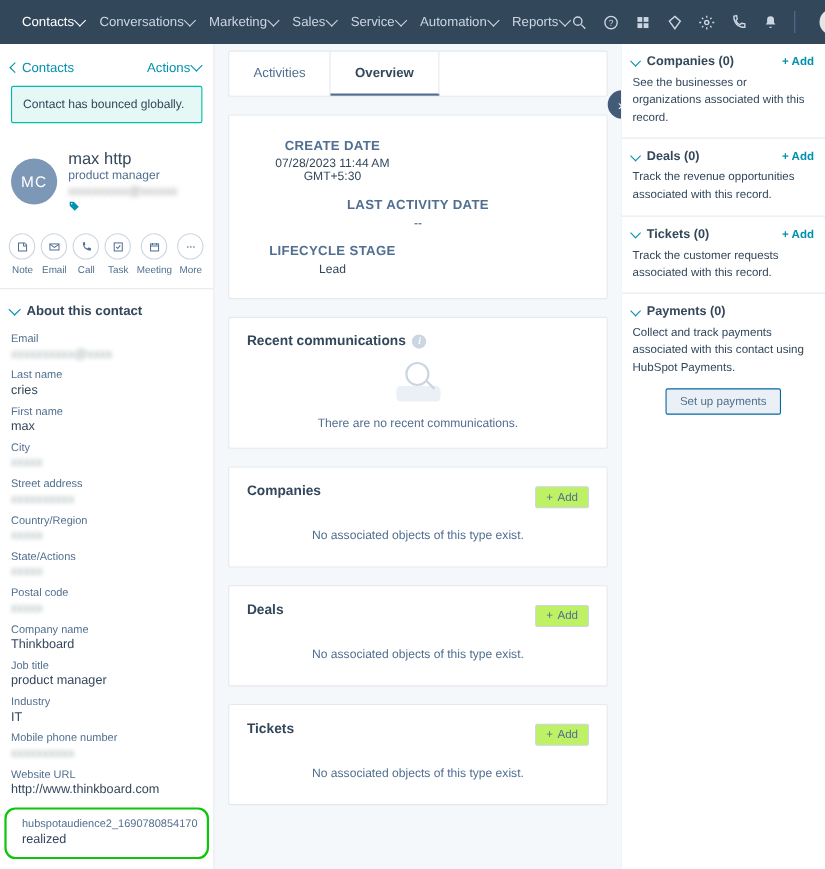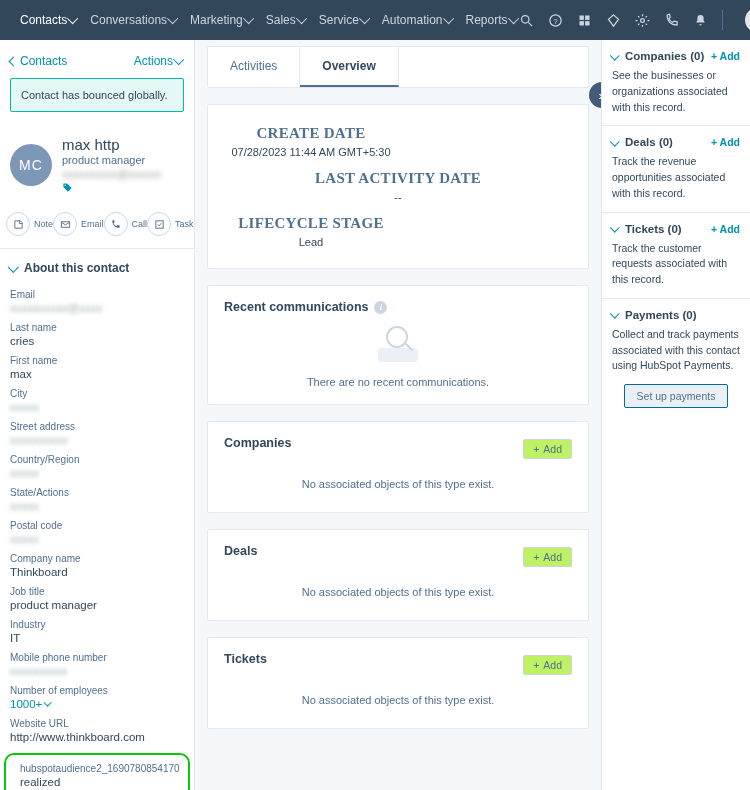--- a/index.html
+++ b/index.html
@@ -16,40 +16,40 @@
     .topnav .icons { display: flex; align-items: center; gap: 14px; color: #cbd6e2; }
     .topnav .icons svg { width: 15px; height: 15px; fill: currentColor; cursor: pointer; }
     .topnav .avatar-circle { width: 24px; height: 24px; border-radius: 50%; background: #e5e5e5; margin-left: 8px; }
 
     .chev { width: 8px; height: 8px; border-left: 1.5px solid currentColor; border-bottom: 1.5px solid currentColor; transform: rotate(-45deg) translateY(-2px); display: inline-block; }
 
     
     .page { display: flex; height: 750px; }
     .left-col { width: 195px; background: #fff; border-right: 1px solid #e5e8ed; overflow-y: auto; position: relative; }
     .mid-col { flex: 1; background: #f5f8fa; overflow-y: auto; position: relative; padding: 6px 12px; }
-    .right-col { width: 149px; background: #fff; border-left: 1px solid #e5e8ed; overflow-y: auto; }
+    .right-col { width: 186px; background: #fff; border-left: 1px solid #e5e8ed; overflow-y: auto; }
 
     
     .crumb { display: flex; justify-content: space-between; align-items: center; padding: 14px 10px 10px; font-size: 12px; }
     .crumb .back { color: #0091ae; display: flex; align-items: center; gap: 3px; cursor: pointer; }
     .crumb .back .larr { width: 7px; height: 7px; border-left: 1.5px solid currentColor; border-bottom: 1.5px solid currentColor; transform: rotate(45deg); }
     .crumb .actions { color: #0091ae; display: flex; align-items: center; gap: 3px; cursor: pointer; font-weight: 500; }
 
     .alert { border: 1px solid #00bda5; background: #e5f8f6; color: #33475b; margin: 0 10px 24px; padding: 10px; font-size: 11px; border-radius: 2px; }
 
     .profile { display: flex; gap: 10px; padding: 0 10px 10px; align-items: center; }
     .avatar { width: 42px; height: 42px; border-radius: 50%; background: #7c98b6; color: #fff; display: flex; align-items: center; justify-content: center; font-size: 14px; letter-spacing: 1px; }
     .profile .name { font-size: 15px; font-weight: 300; color: #33475b; }
     .profile .title { font-size: 11px; color: #516f90; margin-top: 1px; }
     .profile .blur { font-size: 11px; color: transparent; text-shadow: 0 0 5px #999; margin-top: 2px; }
     .blur { color: transparent !important; text-shadow: 0 0 4px #9aa; user-select: none; }
     .tag-icon { width: 11px; height: 11px; fill: #0091ae; vertical-align: middle; }
 
     .action-row { display: flex; justify-content: space-around; padding: 8px 6px 12px; border-bottom: 1px solid #e5e8ed; }
-    .action-btn { display: flex; align-items: center; gap: 4px; font-size: 9px; color: #516f90; cursor: pointer; }
+    .action-btn { display: flex; flex-direction: column; align-items: center; gap: 4px; font-size: 9px; color: #516f90; cursor: pointer; }
     .action-btn .circ { width: 24px; height: 24px; border-radius: 50%; border: 1px solid #cbd6e2; display: flex; align-items: center; justify-content: center; }
     .action-btn .circ svg { width: 11px; height: 11px; fill: #516f90; }
 
     .section-head { display: flex; align-items: center; gap: 6px; padding: 12px 10px 10px; font-size: 12px; font-weight: 600; color: #33475b; cursor: pointer; }
     .section-head .tw { width: 8px; height: 8px; border-left: 1.5px solid #0091ae; border-bottom: 1.5px solid #0091ae; transform: rotate(-45deg) translateY(-1px); }
 
     .field { padding: 4px 10px; }
     .field label { font-size: 10px; color: #516f90; display: block; margin-bottom: 2px; }
     .field .val { font-size: 11.5px; color: #33475b; }
     .field .val.sel { color: #0091ae; display: flex; align-items: center; gap: 4px; }
@@ -60,21 +60,21 @@
     .tabbar { display: flex; border: 1px solid #e5e8ed; background: #fff; border-radius: 2px; margin-bottom: 16px; position: relative; }
     .tab { padding: 12px 22px; font-size: 12px; color: #516f90; border-right: 1px solid #e5e8ed; cursor: pointer; }
     .tab.active { color: #33475b; font-weight: 600; border-bottom: 2px solid #516f90; }
 
     .slide-btn { position: absolute; right: -14px; top: 42px; width: 26px; height: 26px; border-radius: 50%; background: #425b76; color: #fff; display: flex; align-items: center; justify-content: center; cursor: pointer; font-size: 13px; z-index: 5; }
 
     .card { background: #fff; border: 1px solid #e5e8ed; border-radius: 2px; margin-bottom: 16px; padding: 14px 16px; }
     .summary-grid { display: flex; flex-wrap: wrap; text-align: center; font-size: 10px; }
     .summary-item { width: 50%; padding: 6px 0; }
     .summary-item.full { width: 100%; }
-    .summary-item .lab { color: #516f90; font-weight: 600; letter-spacing: 0.3px; font-size: 15px; margin-bottom: 4px; font-family: Liberation Serif, serif; }
+    .summary-item .lab { color: #516f90; font-weight: 600; letter-spacing: 0.3px; font-size: 12px; margin-bottom: 4px; }
     .summary-item .v { font-size: 11px; }
 
     .card h3 { font-size: 12.5px; font-weight: 600; color: #33475b; margin-bottom: 12px; display: flex; align-items: center; gap: 6px; }
     .info-icon { width: 13px; height: 13px; border-radius: 50%; background: #cbd6e2; color: #fff; font-size: 9px; display: inline-flex; align-items: center; justify-content: center; font-style: italic; font-family: serif; }
 
     .empty { text-align: center; color: #516f90; font-size: 11px; padding: 6px 0 2px; }
     .empty-ill { width: 40px; height: 36px; margin: 8px auto 8px; position: relative; }
     .empty-ill .mag { width: 22px; height: 22px; border: 2px solid #cbd6e2; border-radius: 50%; position: absolute; top: 0; left: 8px; }
     .empty-ill .hand { width: 10px; height: 2px; background: #cbd6e2; position: absolute; top: 20px; left: 26px; transform: rotate(45deg); }
     .empty-ill .sh { width: 40px; height: 14px; background: #eaf0f6; border-radius: 4px; position: absolute; bottom: 0; }
@@ -311,27 +311,20 @@
       </div>
     <div class="field">
         <label>Industry</label>
         <div class="val">IT</div>
       </div>
     <div class="field">
         <label>Mobile phone number</label>
         <div class="val blur">xxxxxxxxxx</div>
       </div>
     <div class="field">
-        <label>Number of employees</label>
-        <div class="val sel">
-          <span>1000+</span>
-          <span class="chev" style="border-color:#0091ae;width:6px;height:6px"></span>
-        </div>
-      </div>
-    <div class="field">
         <label>Website URL</label>
         <div class="val">http://www.thinkboard.com</div>
       </div>
 
     <div class="highlight-box">
       <div class="field">
           <label>hubspotaudience2_1690780854170</label>
           <div class="val">realized</div>
         </div>
 

